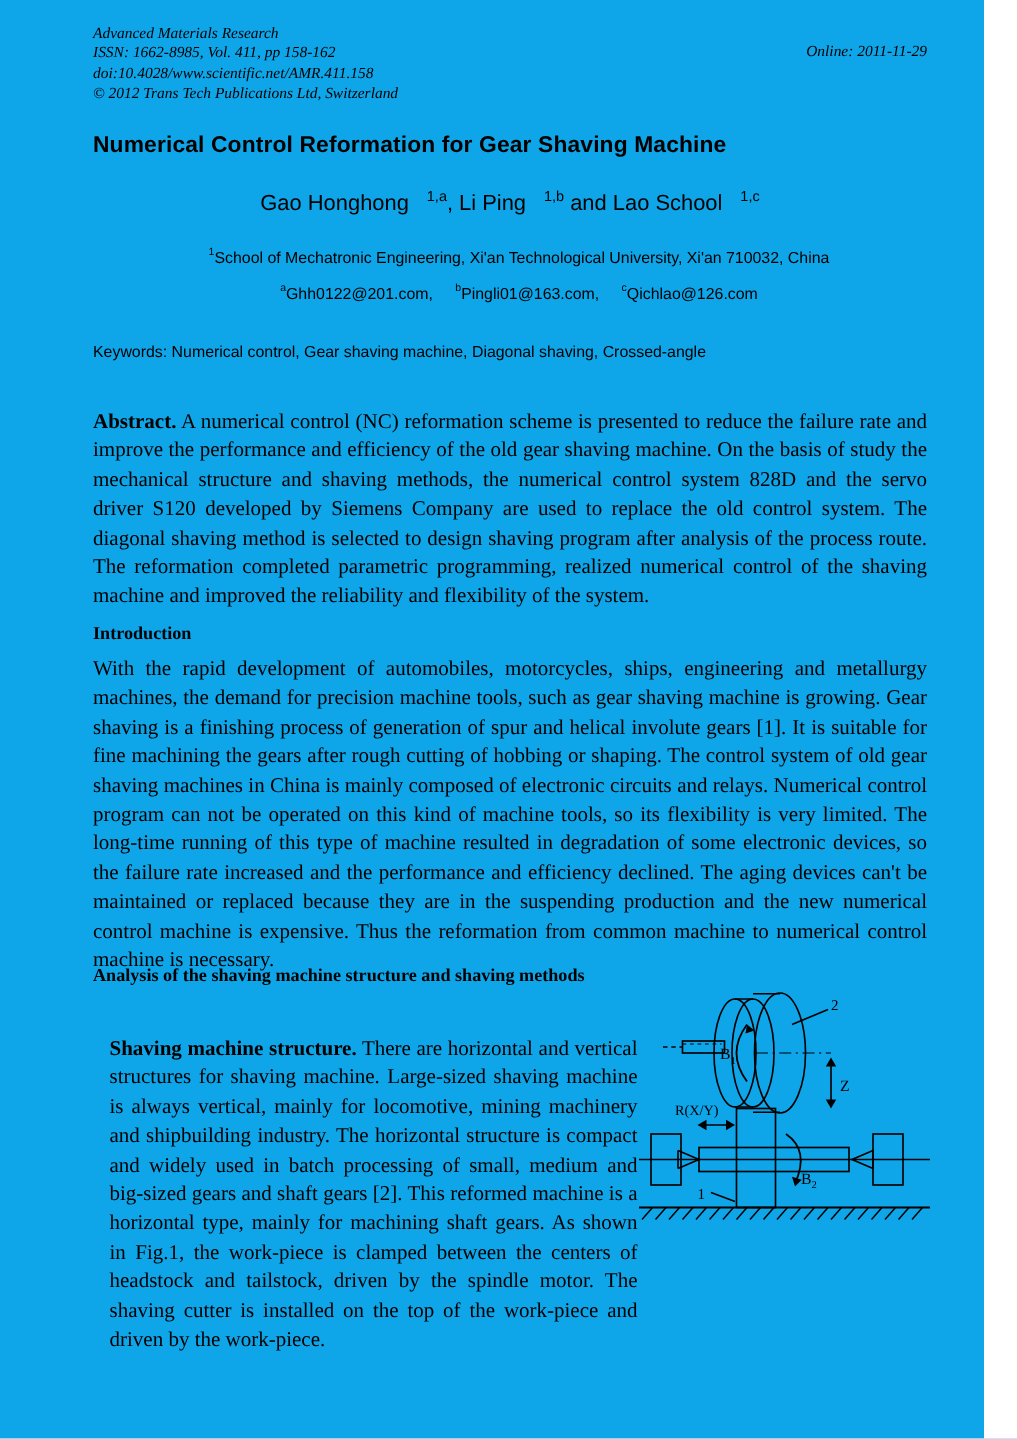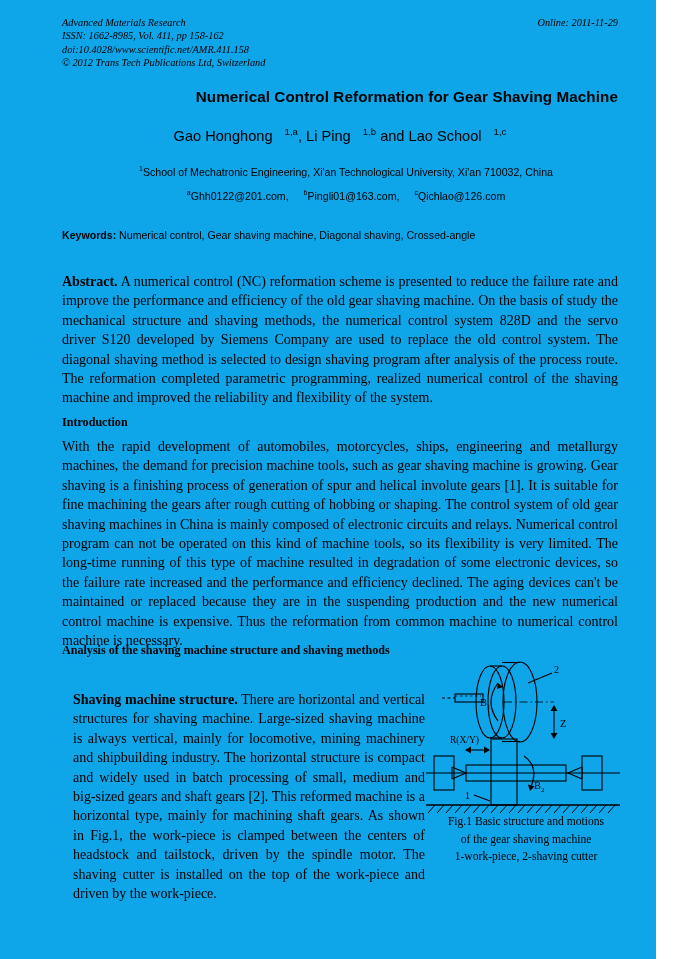--- a/index.html
+++ b/index.html
@@ -28,31 +28,31 @@
     font-size: 10.3px;
     line-height: 13.4px;
   }
   .pub-header-row {
     position: relative;
     white-space: nowrap;
   }
   .pub-header-right {
     position: absolute;
     right: 0;
-    top: 0;
+    top: 12px;
     font-style: italic;
   }
 
   
   .paper-title {
     position: absolute;
     left: 62px;
     top: 88px;
     width: 556px;
-    text-align: right;
+    text-align: left;
     font-family: "Liberation Sans", sans-serif;
     font-weight: bold;
     font-size: 15.2px;
     letter-spacing: 0.1px;
   }
 
   
   .authors {
     position: absolute;
     left: 62px;
@@ -89,21 +89,21 @@
 
   
   .keywords {
     position: absolute;
     left: 62px;
     top: 229px;
     width: 556px;
     font-family: "Liberation Sans", sans-serif;
     font-size: 10.6px;
   }
-  .keywords b { font-weight: bold; }
+  .keywords b { font-weight: normal; }
 
   
   .body-block {
     position: absolute;
     font-family: Liberation Serif, serif;
     font-size: 14px;
     line-height: 19.4px;
     text-align: justify;
     text-justify: inter-word;
   }
@@ -319,20 +319,15 @@
 
         <text x="26" y="88" font-size="9.5">R(X/Y)</text>
 
         <text x="110" y="134" font-size="10.5">B</text>
         <text x="117" y="137" font-size="7">2</text>
 
         <text x="41" y="144" font-size="10">1</text>
       </g>
     </svg>
 
-    <div class="figure-caption">
-      <div>Fig.1 Basic structure and motions</div>
-      <div>of the gear shaving machine</div>
-      <div>1-work-piece, 2-shaving cutter</div>
-    </div>
   </div>
 
 </div>
 
 </body></html>

